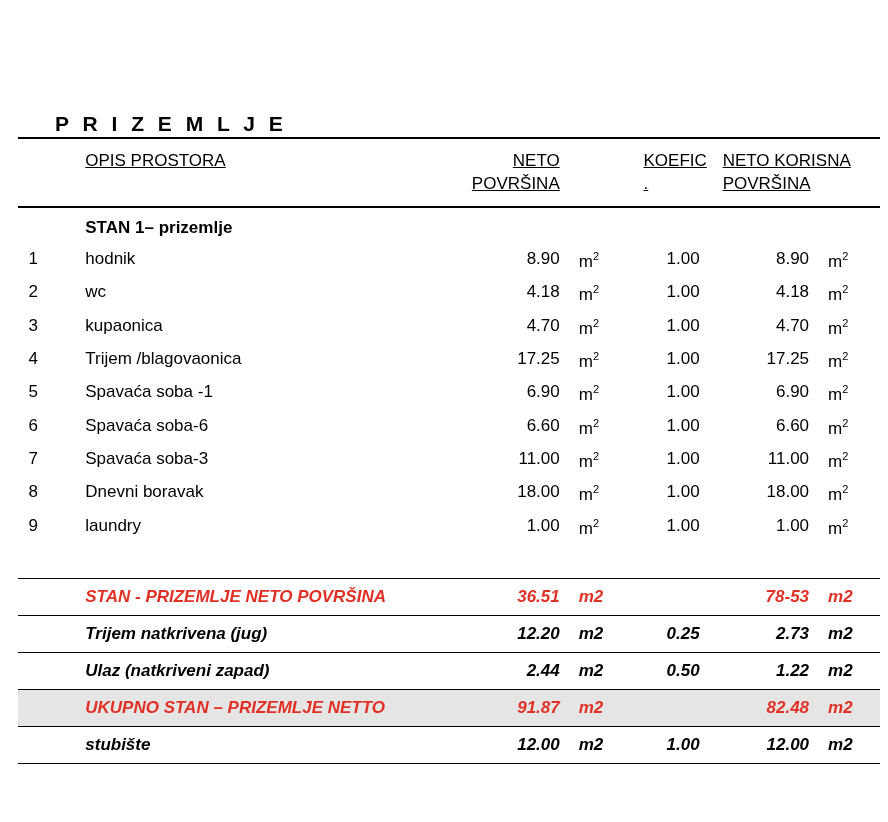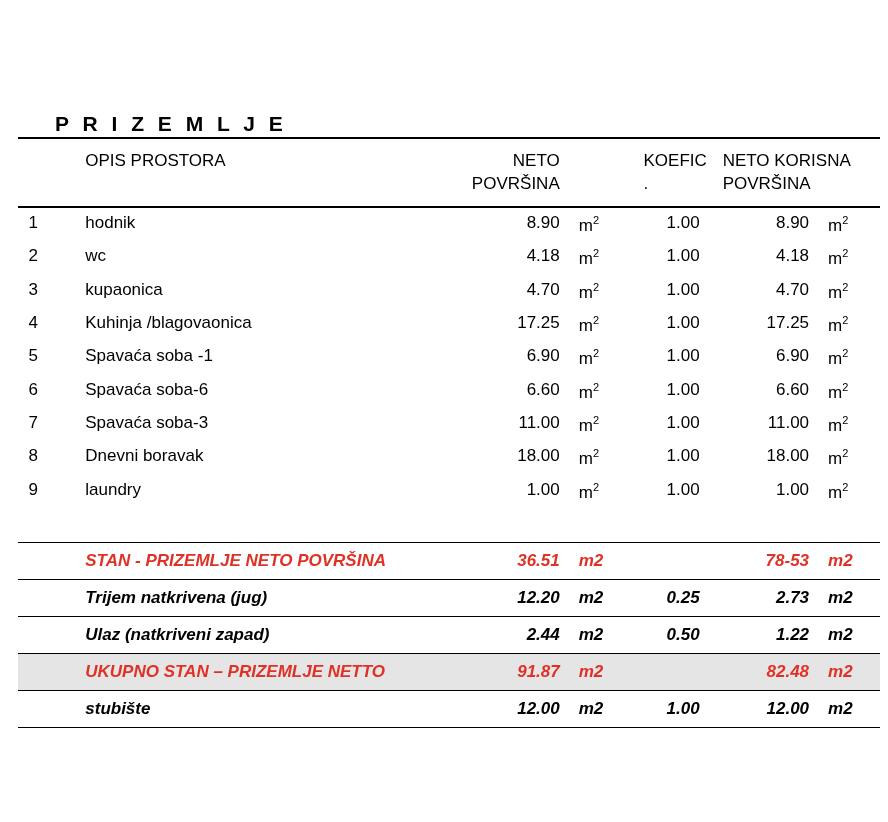--- a/index.html
+++ b/index.html
@@ -52,21 +52,21 @@
   .c-unit2 { width: 56px;  text-align: left; padding-left: 9px !important; }
 
   .hdr td {
     padding-top: 11px !important;
     padding-bottom: 10px !important;
     line-height: 1.35;
     font-size: 17px;
   }
   .hdr .c-desc { padding-left: 37px !important; }
   .rule-top { border-top: 2px solid #000; }
-  .rule-bot { border-bottom: 2px solid #000; }
+  .rule-bot { border-bottom: 2px solid #000; text-decoration: underline; }
   .rule-thin-bot { border-bottom: 1px solid #000; margin-top: 13px; }
 
   .grp td {
     font-weight: bold;
     padding-top: 10px !important;
     padding-bottom: 6px !important;
   }
   .grp .c-desc { padding-left: 37px !important; }
 
   tr.item td {
@@ -111,20 +111,29 @@
         <td class="c-koef">
           <div style="text-align:left">KOEFIC</div>
           <div style="text-align:left">.</div>
         </td>
         <td class="c-useful" colspan="2">
           <div style="text-align:left">NETO KORISNA</div>
           <div style="text-align:left">POVRŠINA</div>
         </td>
       </tr>
 
+      <tr class="grp">
+        <td class="c-num"></td>
+        <td class="c-desc">STAN 1– prizemlje</td>
+        <td class="c-net"></td>
+        <td class="c-unit1"></td>
+        <td class="c-koef"></td>
+        <td class="c-useful"></td>
+        <td class="c-unit2"></td>
+      </tr>
 
       <tr class="item">
         <td class="c-num">1</td>
         <td class="c-desc">hodnik</td>
         <td class="c-net">8.90</td>
         <td class="c-unit1 unit"><span>m</span><sup>2</sup></td>
         <td class="c-koef">1.00</td>
         <td class="c-useful">8.90</td>
         <td class="c-unit2 unit"><span>m</span><sup>2</sup></td>
       </tr>
@@ -141,21 +150,21 @@
         <td class="c-num">3</td>
         <td class="c-desc">kupaonica</td>
         <td class="c-net">4.70</td>
         <td class="c-unit1 unit"><span>m</span><sup>2</sup></td>
         <td class="c-koef">1.00</td>
         <td class="c-useful">4.70</td>
         <td class="c-unit2 unit"><span>m</span><sup>2</sup></td>
       </tr>
       <tr class="item">
         <td class="c-num">4</td>
-        <td class="c-desc">Kuhinja /blagovaonica</td>
+        <td class="c-desc">Trijem /blagovaonica</td>
         <td class="c-net">17.25</td>
         <td class="c-unit1 unit"><span>m</span><sup>2</sup></td>
         <td class="c-koef">1.00</td>
         <td class="c-useful">17.25</td>
         <td class="c-unit2 unit"><span>m</span><sup>2</sup></td>
       </tr>
       <tr class="item">
         <td class="c-num">5</td>
         <td class="c-desc">Spavaća soba -1</td>
         <td class="c-net">6.90</td>

